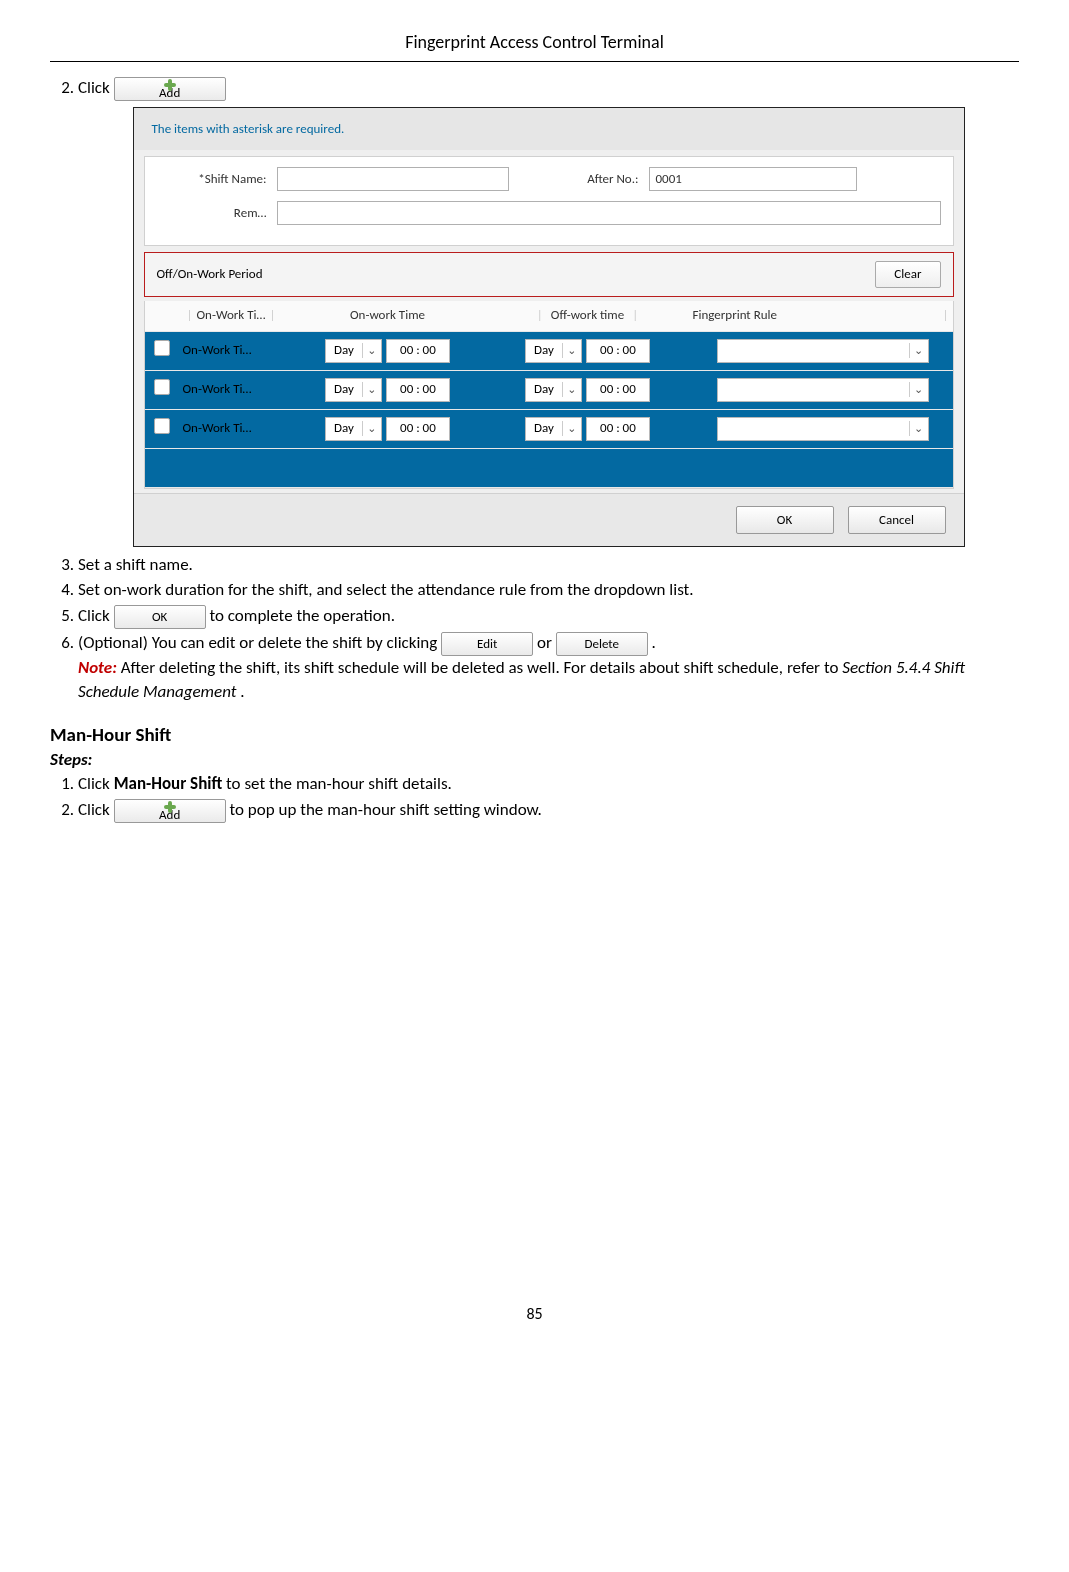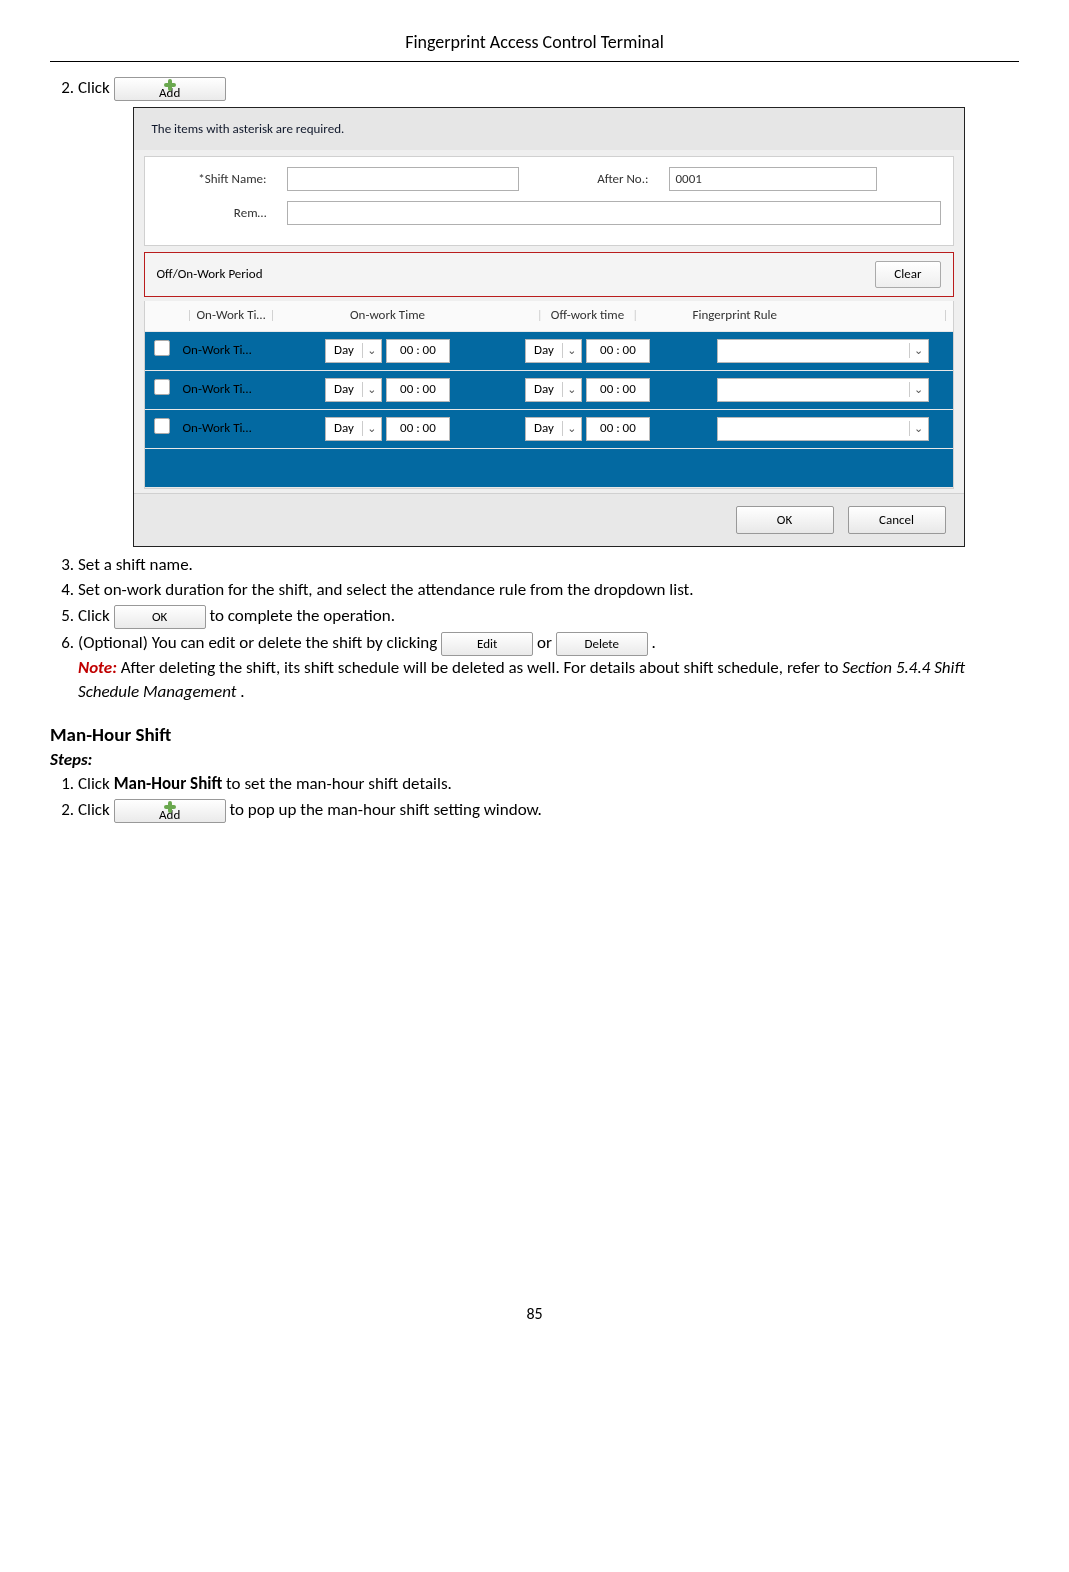--- a/index.html
+++ b/index.html
@@ -85,38 +85,38 @@
     justify-content: space-between;
     align-items: center;
     font-weight: bold;
   }
   .close-x {
     font-size: 16px;
     font-weight: bold;
   }
   .hint {
     background: #e6e6e6;
-    color: #0f172a;
+    color: #0369a1;
     padding: 12px 18px;
     font-size: 13px;
   }
   .panel {
     background: #fff;
     border: 1px solid #d0d0d0;
     margin: 6px 10px;
     padding: 10px 12px;
   }
   .form-row {
     display: flex;
     align-items: center;
     margin-bottom: 10px;
     font-size: 13px;
     color: #333;
   }
-  .form-row .lbl { width: 110px; text-align: right; padding-right: 20px; }
+  .form-row .lbl { width: 110px; text-align: right; padding-right: 10px; }
   .txt-input {
     border: 1px solid #b0b0b0;
     height: 22px;
     background: #fff;
   }
   .section-hdr {
     display: flex;
     justify-content: space-between;
     align-items: center;
     padding: 8px 12px;

